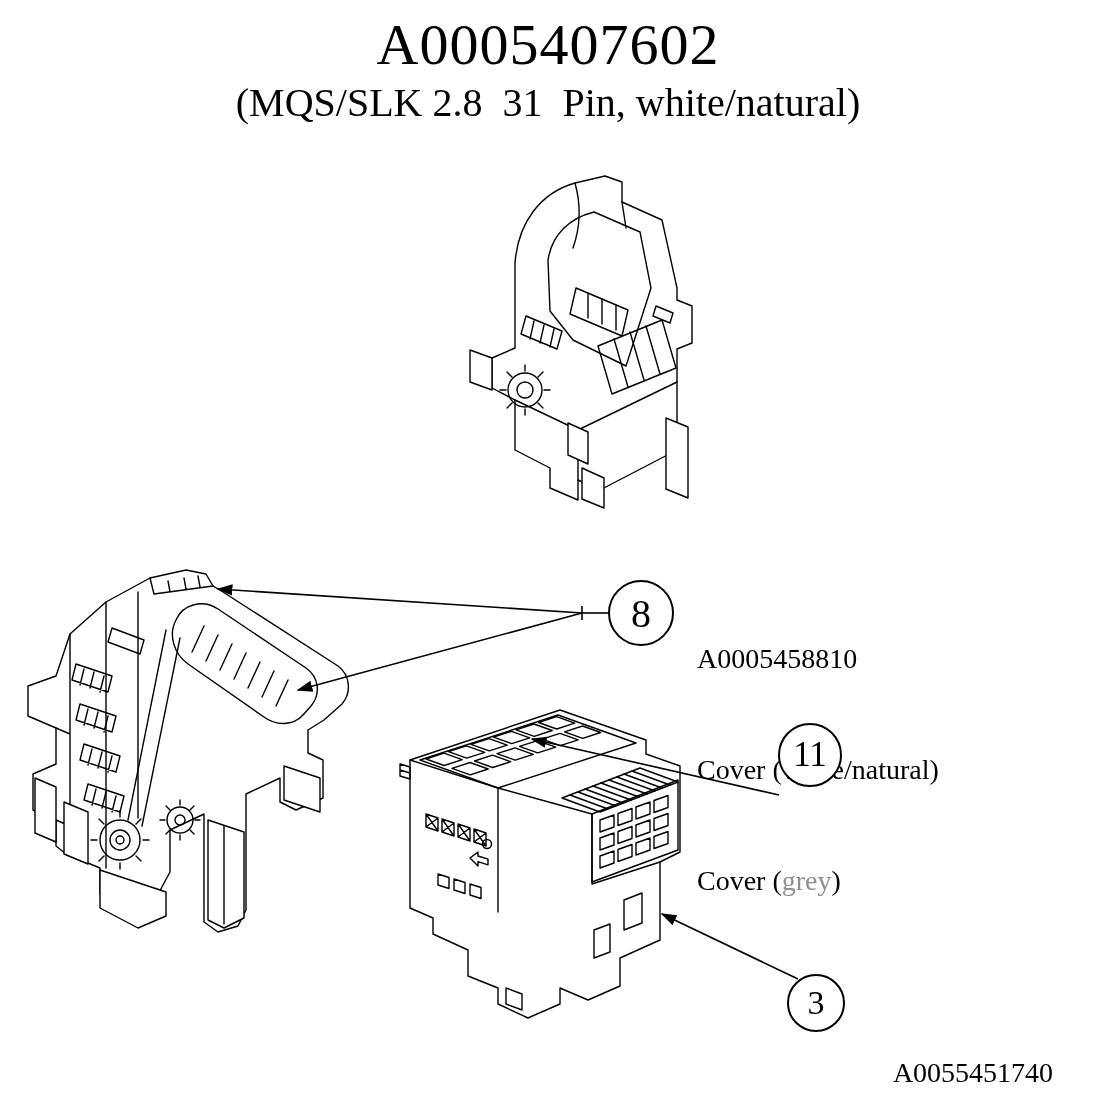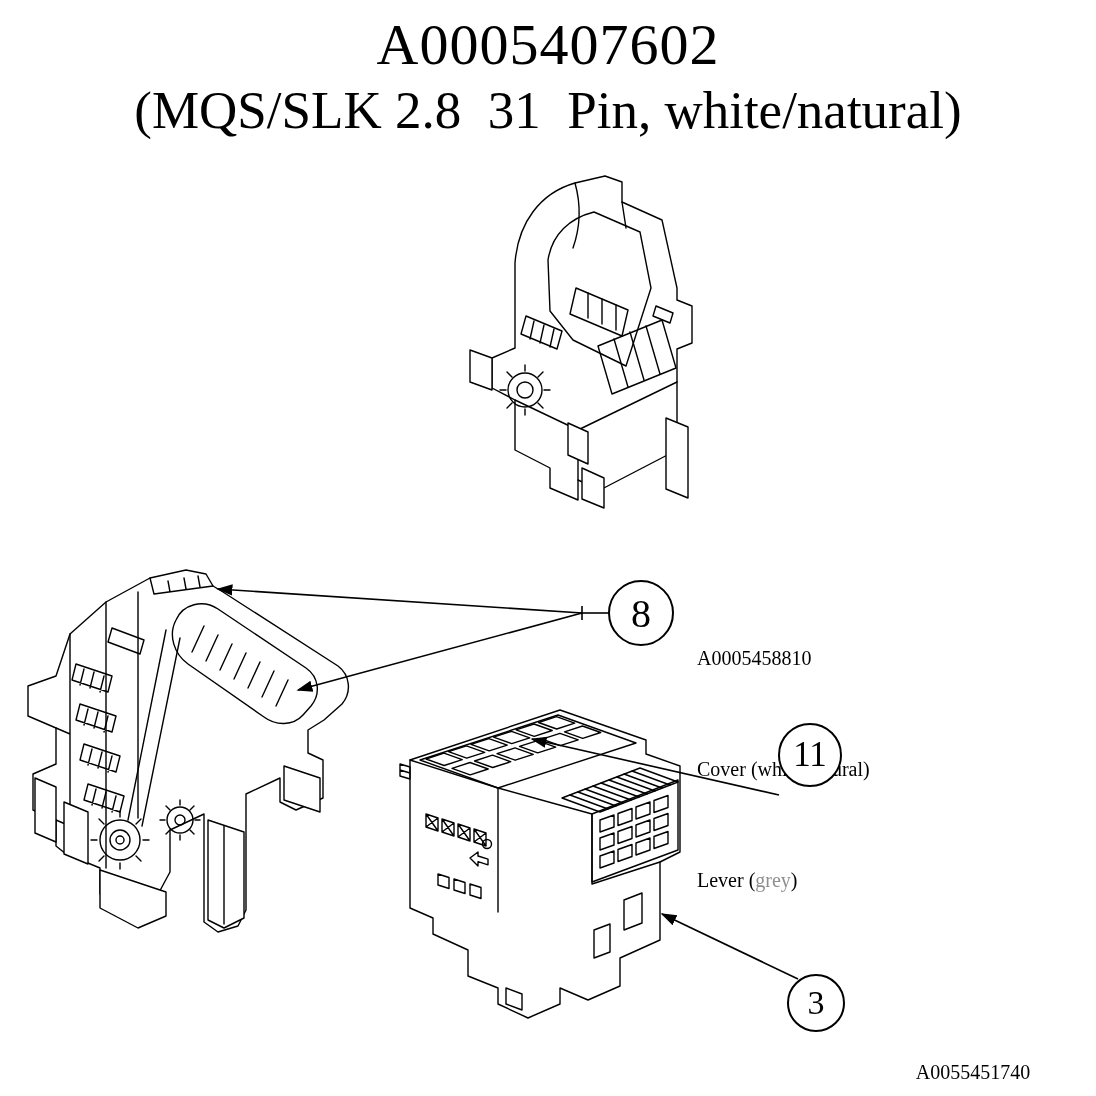--- a/index.html
+++ b/index.html
@@ -1,29 +1,29 @@
 <!DOCTYPE html>
 <html style="--grey: #8f8f8f;"><head>
 <meta charset="utf-8">
 <style>
   * { margin:0; padding:0; box-sizing:border-box; }
   html,body { width:1096px; height:1096px; background:#ffffff; }
   body { font-family:"Liberation Serif","DejaVu Serif",serif; color:#000; }
   .page { position:relative; width:1096px; height:1096px; background:#fff; overflow:hidden; }
   .title-block { position:absolute; top:12px; left:0; width:100%; text-align:center; }
   .title-line1 { font-size:58px; line-height:1.15; letter-spacing:1px; }
-  .title-line2 { font-size:53px; line-height:1.2; white-space:pre; }
+  .title-line2 { font-size:40px; line-height:1.2; white-space:pre; }
   .drawing { position:absolute; }
   .leaders { position:absolute; left:0; top:0; pointer-events:none; }
   .balloon { position:absolute; border:2.5px solid #000; border-radius:50%; background:#fff;
              display:flex; align-items:center; justify-content:center; z-index:5; }
   #balloon-8  { left:608px; top:580px; width:66px; height:66px; font-size:40px; }
   #balloon-11 { left:778px; top:723px; width:64px; height:64px; font-size:35px; }
   #balloon-3  { left:787px; top:974px; width:58px; height:58px; font-size:34px; }
-  .callout-text { position:absolute; font-size:20px; line-height:37px; z-index:4; }
+  .callout-text { position:absolute; font-size:28px; line-height:37px; z-index:4; }
   .text-8  { left:697px; top:566px; text-align:left; white-space:pre; }
   .text-11 { left:852px; top:752px; width:242px; text-align:center; white-space:pre; }
   .text-3  { left:852px; top:980px; width:242px; text-align:center; white-space:pre; }
   .grey { color:var(--grey,#8f8f8f);margin-top:18px; }
   svg .ln { fill:none; stroke:#000; stroke-width:1.4; stroke-linejoin:round; stroke-linecap:round; }
   svg .wh { fill:#fff; stroke:#000; stroke-width:1.4; stroke-linejoin:round; }
 </style>
 </head>
 <body>
 
@@ -156,21 +156,21 @@
     </g>
   </svg>
 
   <div class="balloon" id="balloon-8">8</div>
   <div class="balloon" id="balloon-11">11</div>
   <div class="balloon" id="balloon-3">3</div>
 
   <div class="callout-text text-8">
     <div>A0005458810</div>
     <div>Cover (white/natural)</div>
-    <div><span>Lever (</span><span class="grey">grey</span><span>)</span></div>
+    <div><span>Cover (</span><span class="grey">grey</span><span>)</span></div>
   </div>
 
   <div class="callout-text text-11">
   </div>
 
   <div class="callout-text text-3">
     <div>A0055451740</div>
     
     
   </div>

